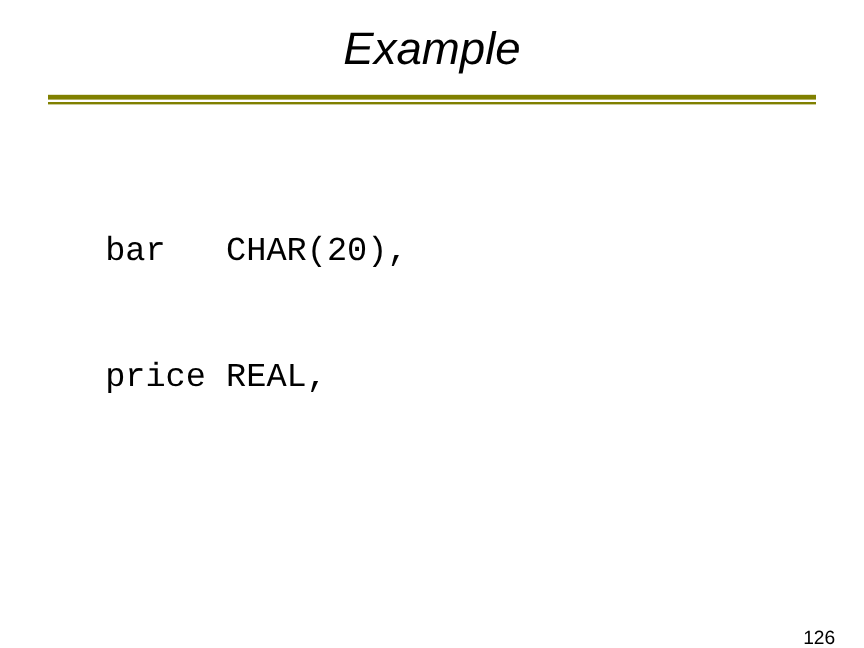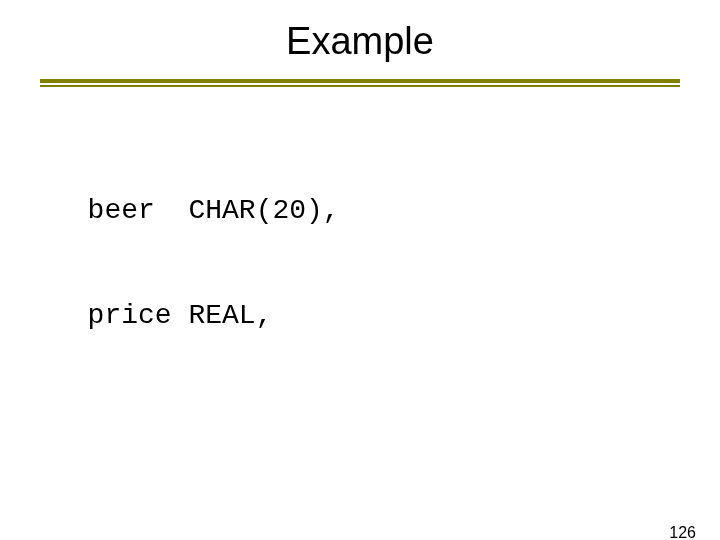--- a/index.html
+++ b/index.html
@@ -19,20 +19,21 @@
     box-sizing: border-box;
   }
   .title {
     text-align: center;
     font-size: 38px;
     font-weight: 400;
     color: #000;
     margin-top: 20px;
     margin-bottom: 16px;
     font-family: Verdana, Geneva, sans-serif;
+    font-style: italic;
   }
   .divider {
     width: 640px;
     margin: 0 auto;
   }
   .divider .bar1 {
     height: 4px;
     background: #808000;
   }
   .divider .gap {
@@ -68,21 +69,21 @@
 
   <div class="title">Example</div>
 
   <div class="divider">
     <div class="bar1"></div>
     <div class="gap"></div>
     <div class="bar2"></div>
   </div>
 
   <div class="code">
-    <div>  beer  CHAR(20),</div>
+    <div>  bar   CHAR(20),</div>
     <div>  price REAL,</div>
     
     
     
     
   </div>
 
   <div class="pagenum">126</div>
 
 </div>

